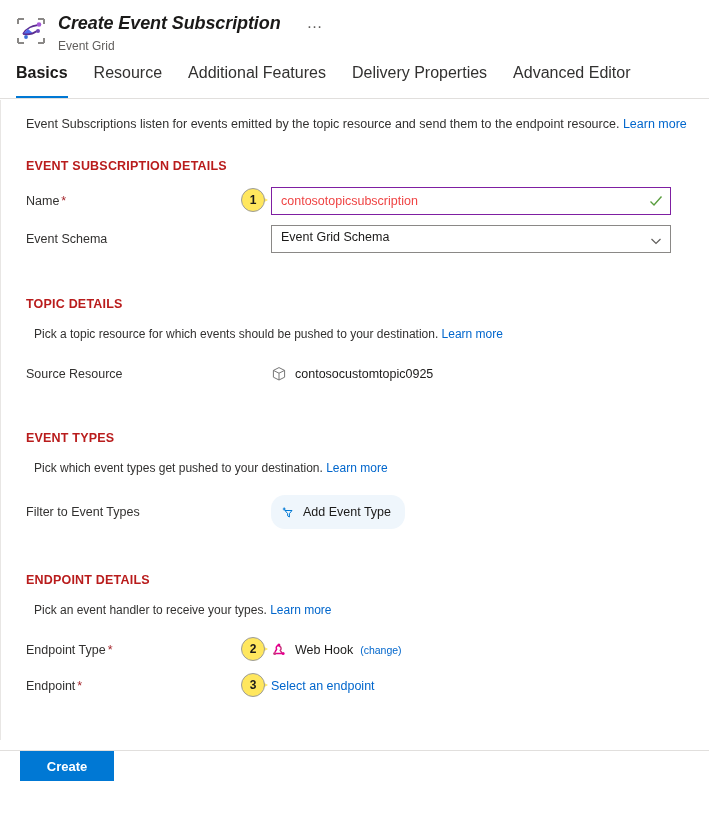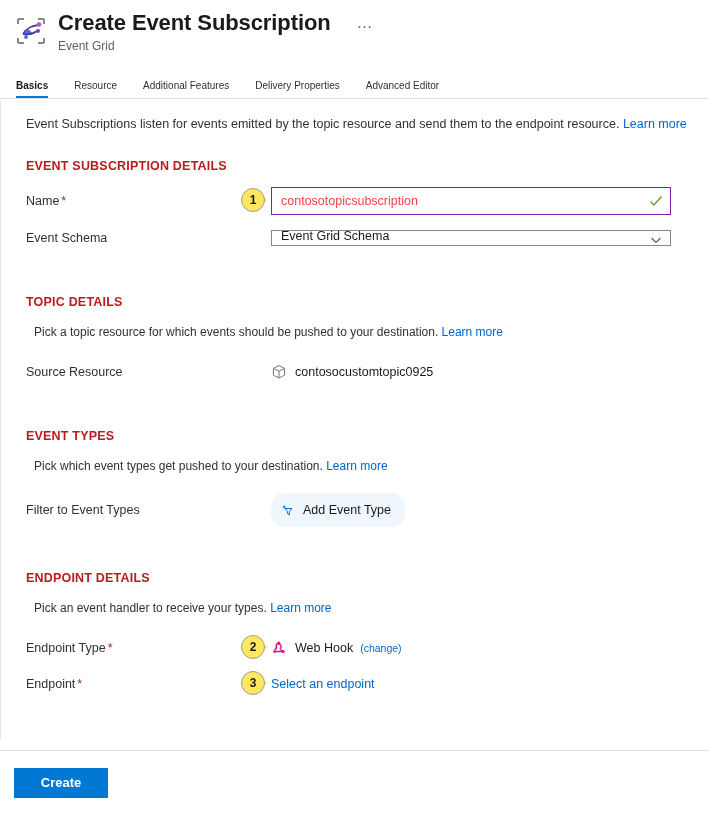--- a/index.html
+++ b/index.html
@@ -45,26 +45,27 @@
   .title-block {
     margin-left: 10px;
     display: flex;
     flex-direction: column;
   }
   .title-line {
     display: flex;
     align-items: center;
   }
   .page-title {
-    font-size: 22px;
+    font-size: 18px;
     font-weight: bold;
     color: #1b1a19;
     line-height: 26px;
     letter-spacing: -0.1px;
     white-space: nowrap;
+    font-style: italic;
   }
   .more-menu {
     margin-left: 20px;
     color: #605e5c;
     font-size: 16px;
     line-height: 16px;
     letter-spacing: 2px;
     padding: 2px 6px;
     cursor: pointer;
     user-select: none;
@@ -78,24 +79,24 @@
 
   
   .tabs {
     display: flex;
     align-items: flex-end;
     padding-left: 16px;
     height: 32px;
     margin-top: 8px;
   }
   .tab {
-    font-size: 10px;
+    font-size: 16px;
     color: #323130;
     margin-right: 26px;
-    padding-bottom: 7px;
+    padding-bottom: 16px;
     position: relative;
     cursor: pointer;
     white-space: nowrap;
   }
   .tab.active {
     font-weight: bold;
     color: #1b1a19;
   }
   .tab.active::after {
     content: "";
@@ -250,21 +251,21 @@
     height: 14px;
     pointer-events: none;
   }
 
   .select-wrap {
     position: relative;
     display: inline-block;
   }
   .select-box {
     width: 400px;
-    height: 16px;
+    height: 28px;
     box-sizing: border-box;
     border: 1px solid #8a8886;
     background: #fff;
     display: flex;
     align-items: center;
     padding: 0 28px 4px 9px;
     font-size: 12.5px;
     color: #1b1a19;
     cursor: pointer;
   }
@@ -324,22 +325,22 @@
   
   .footer {
     position: absolute;
     left: 0;
     right: 0;
     bottom: 0;
     height: 64px;
     border-top: 1px solid #e1dfdd;
     background: #fff;
     display: flex;
-    align-items: center;
-    padding-left: 14px;
+    align-items: flex-start;
+    padding-left: 20px;
     box-sizing: border-box;
   }
   .primary-button {
     background: #0078d4;
     color: #fff;
     border: none;
     height: 30px;
     min-width: 94px;
     padding: 0 16px;
     font-size: 13px;

